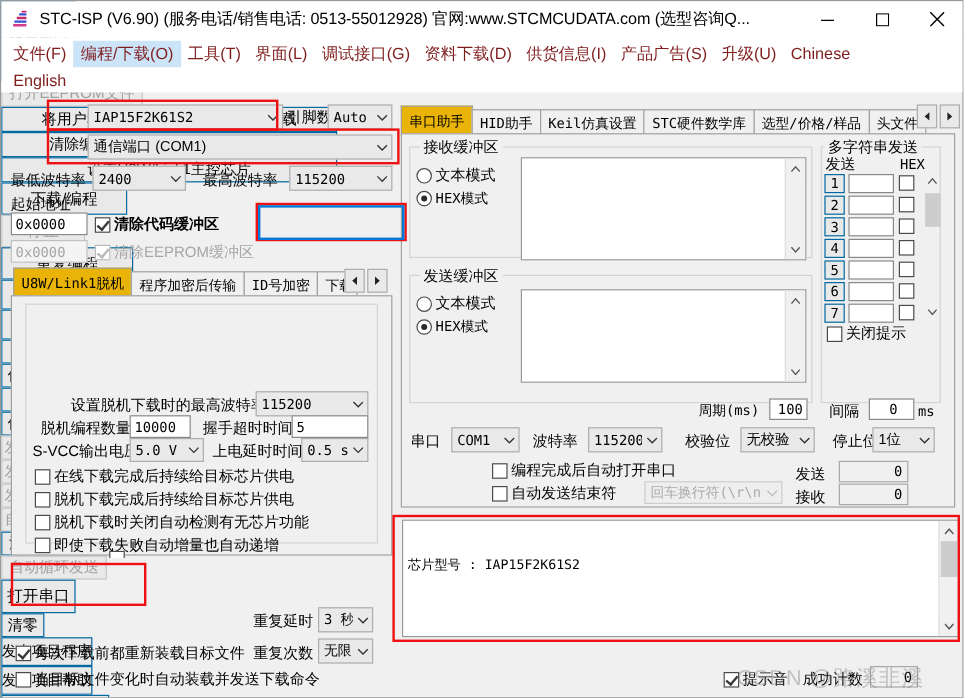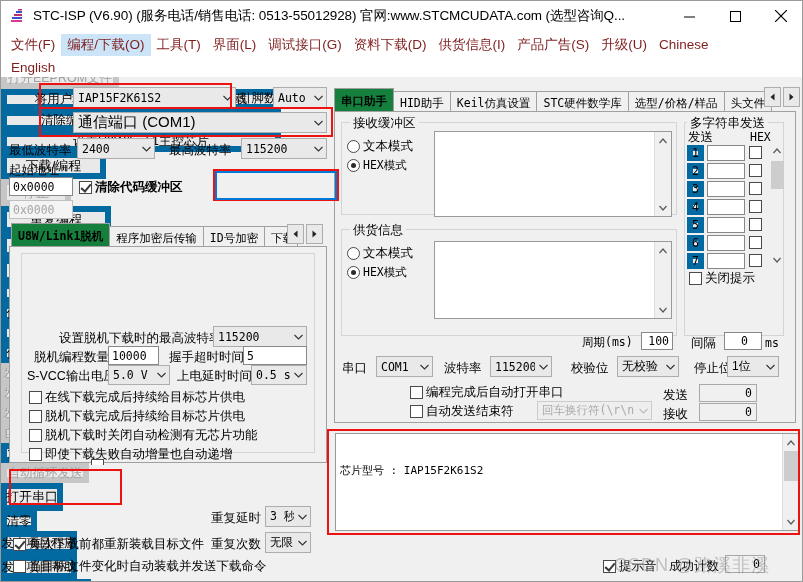--- a/index.html
+++ b/index.html
@@ -53,21 +53,21 @@
   .menu-item {
     font-size: 13.5px; padding: 2px 6px; white-space: nowrap; color: #7f1d1d;
     line-height: 18px;
   }
   .menu-item.active { background: #cce4f7; }
 
   
   .btn {
     background: linear-gradient(#fdfdfd, #ededed);
     background: #e9e9e9;
-    border: 6px solid #0369a1;
+    border: 1px solid #0369a1;
     color: #000;
     font-size: 12.5px;
     display: flex; align-items: center; justify-content: center;
     text-align: center;
     font-family: "Liberation Sans", sans-serif;
     white-space: nowrap;
     cursor: default;
     user-select: none;
   }
   .btn.mono { font-family: "DejaVu Sans Mono", monospace; font-size: 11.5px; }
@@ -135,21 +135,21 @@
   .tab {
     border: 1px solid #a0a0a0; border-bottom: none;
     background: #f0f0f0;
     font-family: "DejaVu Sans Mono", monospace;
     font-size: 11.5px;
     padding: 3px 6px 2px 6px;
     margin-right: -1px;
     white-space: nowrap;
     height: 22px; display: flex; align-items: center;
   }
-  .tab.sel { background: #15803d; height: 25px; font-weight: bold; }
+  .tab.sel { background: #eab308; height: 25px; font-weight: normal; }
   .spinbtns { display: flex; margin-left: 2px; }
   .spinbtn {
     width: 17px; height: 20px; background: #e9e9e9; border: 1px solid #adadad;
     display: flex; align-items: center; justify-content: center;
   }
 
   .scrollv {
     width: 17px; background: #f0f0f0; border-left: 1px solid #dcdcdc;
     display: flex; flex-direction: column; align-items: center;
     justify-content: space-between;
@@ -243,21 +243,21 @@
     <span class="cv">Auto</span>
     <span class="chev">
         <svg width="9" height="6" viewBox="0 0 9 6">
           <path d="M0.5 1 L4.5 5 L8.5 1" fill="none" stroke="#333" stroke-width="1.1"></path>
         </svg>
       </span>
   </div>
 
   <div class="btn" style="left:8px; top:111px; width:62px; height:21px;">扫描串口</div>
   <div class="combo" style="position:absolute; left:72px; top:111px; width:254px; height:21px;">
-    <span class="cv" style="font-family:'Liberation Sans',sans-serif;font-size:15px;">通信端口 (COM1)</span>
+    <span class="cv" style="font-family:'Liberation Sans',sans-serif;font-size:12px;">通信端口 (COM1)</span>
     <span class="chev">
         <svg width="9" height="6" viewBox="0 0 9 6">
           <path d="M0.5 1 L4.5 5 L8.5 1" fill="none" stroke="#333" stroke-width="1.1"></path>
         </svg>
       </span>
   </div>
 
   <div class="lbl" style="position:absolute; left:8px; top:141px;">最低波特率</div>
   <div class="combo" style="position:absolute; left:76px; top:137px; width:78px; height:21px;">
     <span class="cv">2400</span>
@@ -279,20 +279,24 @@
 
   <div class="lbl" style="position:absolute; left:8px; top:161px;">起始地址</div>
   <div class="input" style="position:absolute; left:8px; top:176px; width:64px; height:19px;">0x0000</div>
   <div class="cb" style="position:absolute; left:78px; top:178px;font-weight:bold;">
     <span class="cbbox checked"></span>
     <span class="lbl">清除代码缓冲区</span>
   </div>
   <div class="btn focusring" style="left:216px; top:172px; width:118px; height:25px; font-size:13px;">打开程序文件</div>
 
   <div class="input disabled" style="position:absolute; left:8px; top:199px; width:64px; height:19px;">0x0000</div>
+  <div class="cb" style="position:absolute; left:78px; top:201px;">
+    <span class="cbbox dis checked"></span>
+    <span class="lbl dim">清除EEPROM缓冲区</span>
+  </div>
   <div class="btn disabled" style="left:216px; top:198px; width:118px; height:21px; font-size:12.5px;">打开EEPROM文件</div>
 
   <div class="tabstrip" style="left:10px; top:220px; height:27px;">
     <div class="tab sel">U8W/Link1脱机</div>
     <div class="tab">程序加密后传输</div>
     <div class="tab">ID号加密</div>
     <div class="tab" style="width:34px; overflow:hidden;">下载</div>
   </div>
   <div class="spinbtns" style="position:absolute; left:284px; top:223px;">
     <div class="spinbtn">
@@ -451,21 +455,21 @@
       <div class="scr-track"></div>
       <div class="scr-arrow">
           <svg width="8" height="6" viewBox="0 0 8 6">
             <path d="M0.5 1 L4 5 L7.5 1" fill="none" stroke="#5a5a5a" stroke-width="1.2"></path>
           </svg>
         </div>
     </div>
   </div>
 
   <div class="group" style="left:340px; top:228px; width:336px; height:107px;">
-    <span class="gtitle">供货信息</span>
+    <span class="gtitle">发送缓冲区</span>
   </div>
   <div class="rb" style="position:absolute; left:346px; top:244px;">
     <span class="rbox"></span>
     <span class="lbl">文本模式</span>
   </div>
   <div class="rb" style="position:absolute; left:346px; top:264px;">
     <span class="rbox sel"></span>
     <span class="lbl mono">HEX模式</span>
   </div>
   <div class="btn" style="left:347px; top:283px; width:78px; height:20px;">清空发送区</div>

